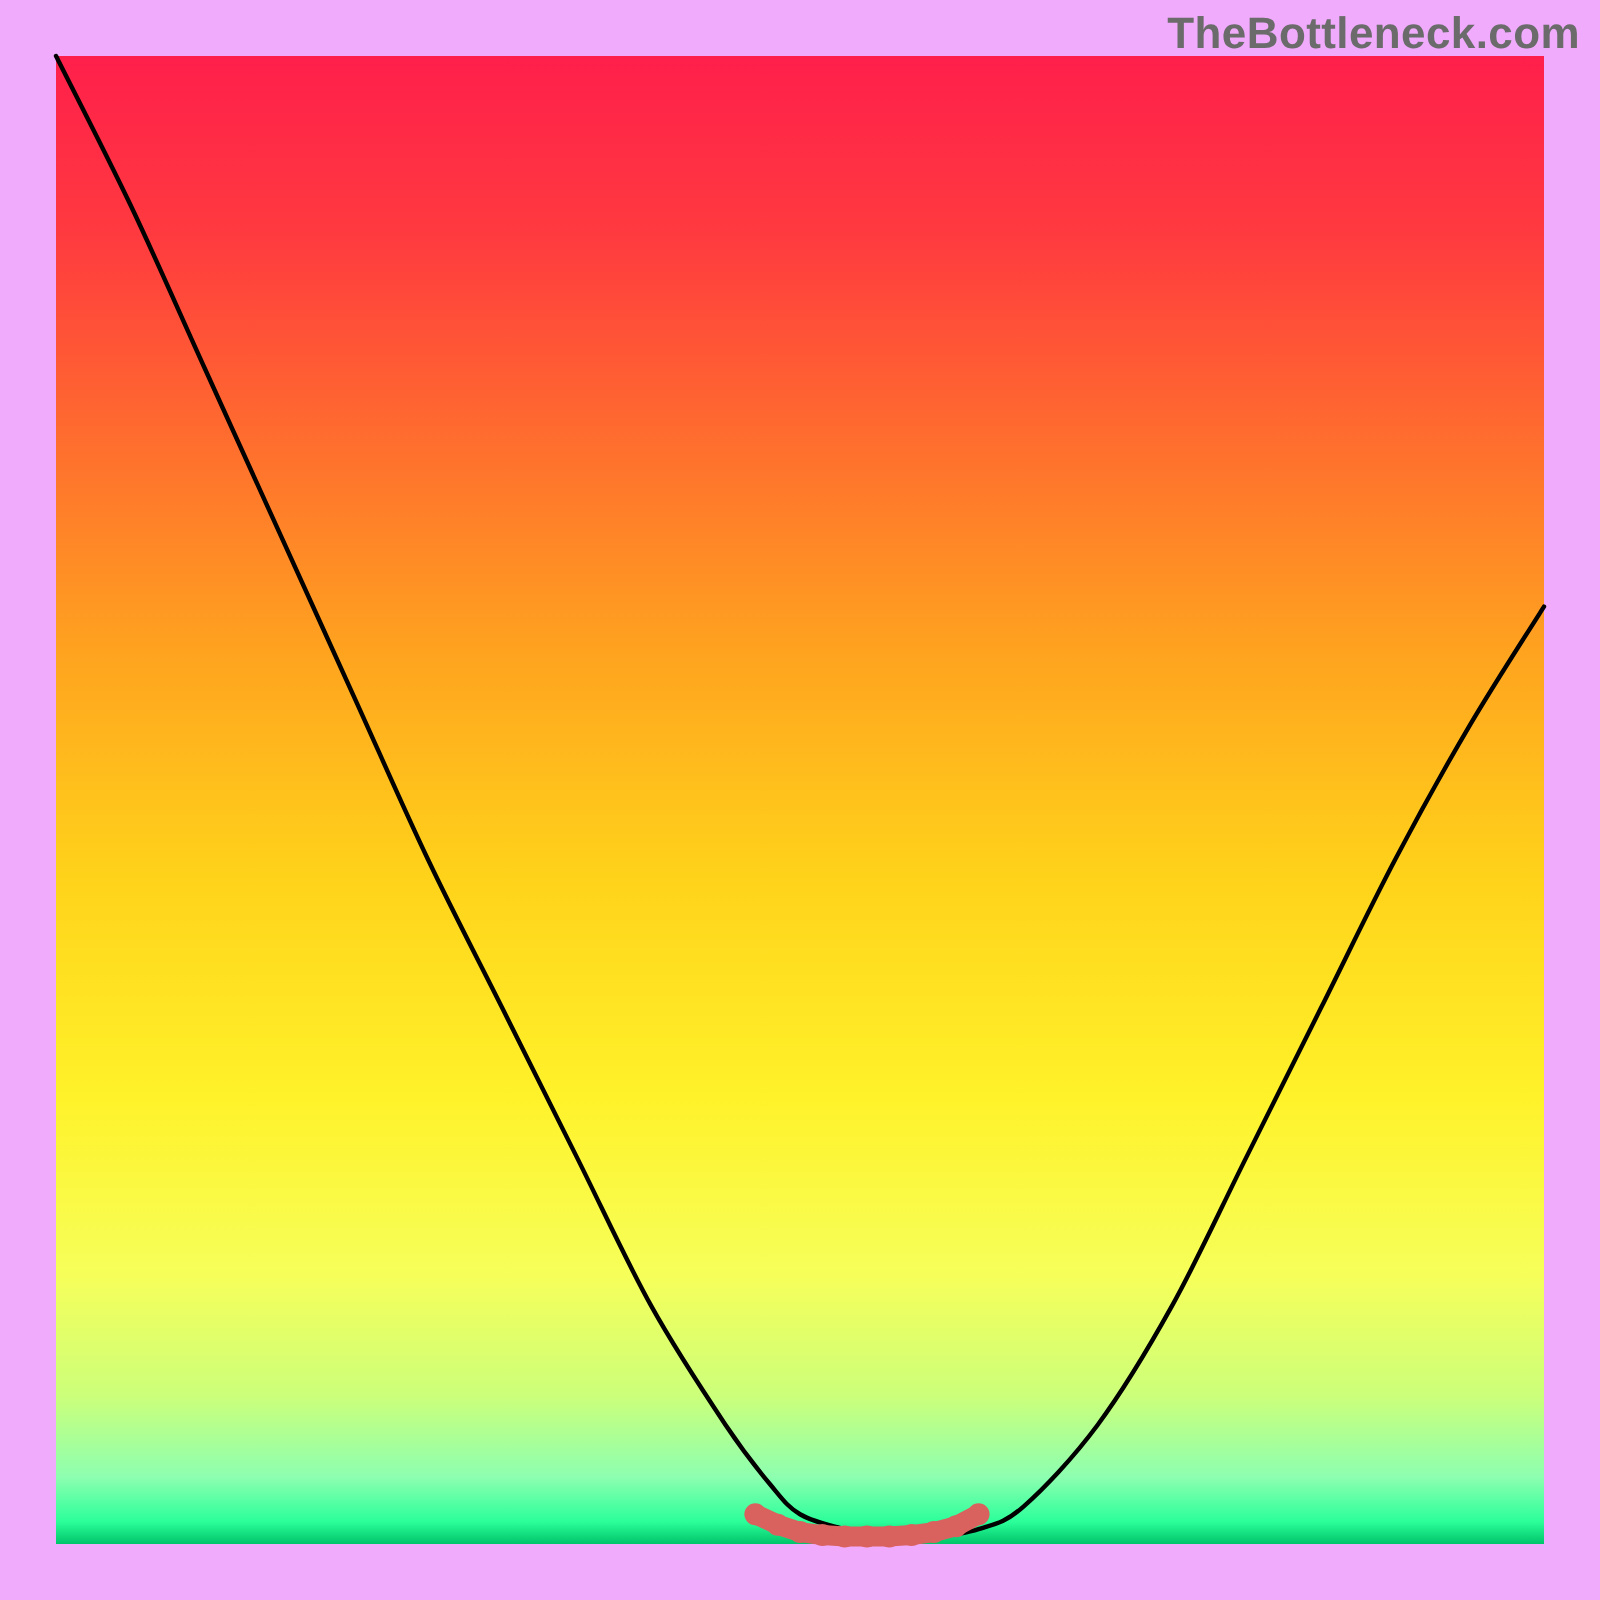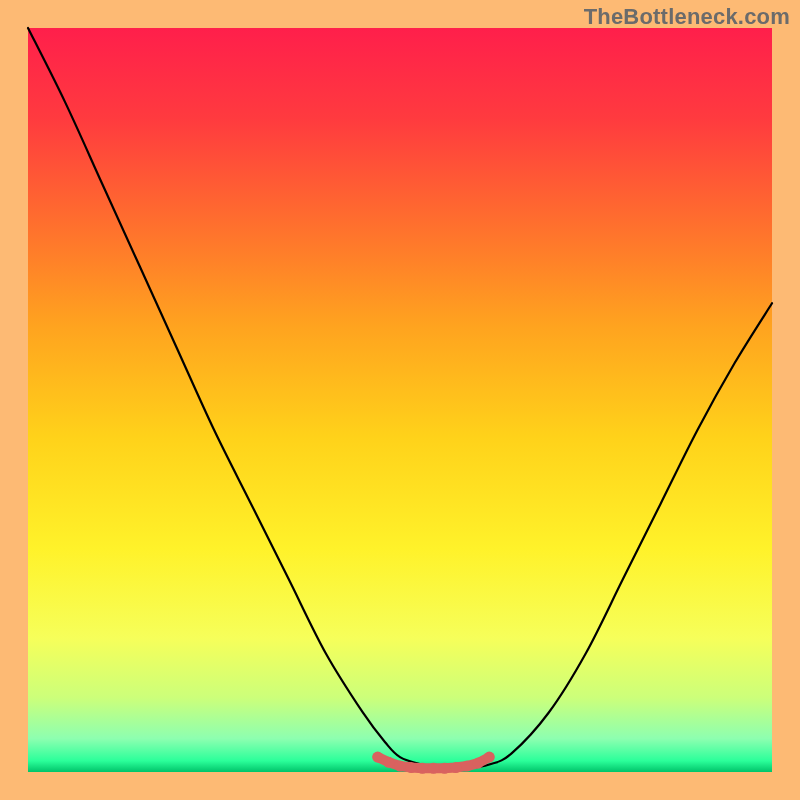--- a/index.html
+++ b/index.html
@@ -8,21 +8,21 @@
     width: 800px;
     height: 800px;
     background: #000000;
     overflow: hidden;
     font-family: Arial, Helvetica, sans-serif;
   }
   .frame {
     position: relative;
     width: 800px;
     height: 800px;
-    background: #fdba74;
+    background: #f0abfc;
   }
   .watermark {
     position: absolute;
     top: 4px;
     right: 10px;
     font-size: 22px;
     font-weight: 600;
     color: #6b6b6b;
     letter-spacing: 0.2px;
     z-index: 10;

